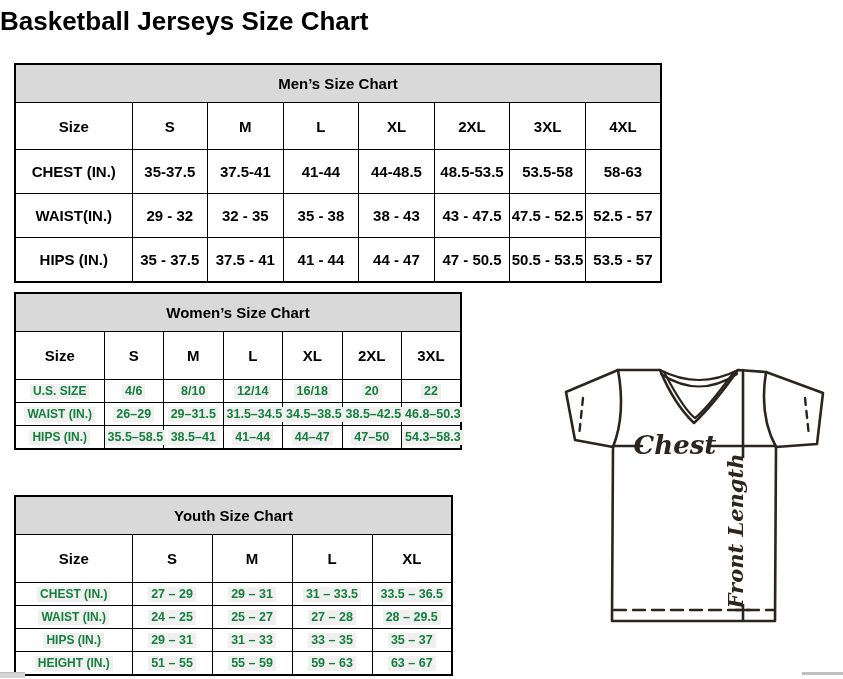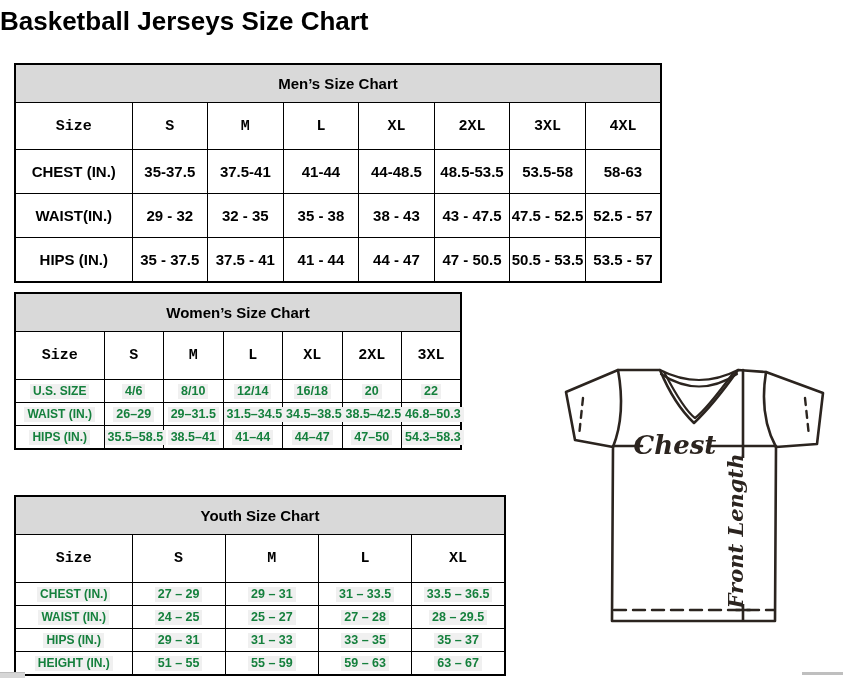--- a/index.html
+++ b/index.html
@@ -13,27 +13,27 @@
   }
   table.size-table{
     position:absolute;border-collapse:collapse;table-layout:fixed;
     background:#fff;border:2px solid #000;
   }
   table.size-table th,table.size-table td{
     border:1px solid #000;text-align:center;vertical-align:middle;
     padding:0;color:#000;font-weight:bold;white-space:nowrap;
   }
   tr.band-row th{background:#d9d9d9;font-size:15px;height:37px;}
-  tr.size-row th{font-size:15px;font-family:Liberation Mono, monospace;}
+  tr.size-row th{font-size:15px;}
   #mens-table{left:14px;top:63px;width:648px;}
   #mens-table tr.size-row th{height:46px;}
   #mens-table tr.data-row th,#mens-table tr.data-row td{height:43px;font-size:15px;}
   #womens-table{left:14px;top:292px;width:448px;}
   #womens-table tr.size-row th{height:47px;}
-  #youth-table{left:14px;top:495px;width:492px;}
+  #youth-table{left:14px;top:495px;width:439px;}
   #youth-table tr.size-row th{height:47px;}
   .small-rows tr.data-row th,.small-rows tr.data-row td{height:22px;font-size:12.5px;color:#15803d;}
   .small-rows tr.data-row th{font-size:12px;}
   span.hl{background:#f0f0f0;padding:0 3px;display:inline-block;line-height:15px;}
   .jersey-wrap{position:absolute;left:556px;top:366px;width:274px;height:260px;}
   .scroll-frag{position:absolute;background:#cfcfcf;}
   #scroll-frag-left{left:0;top:672px;width:25px;height:5px;background:#d6d6d6;border-top:1px solid #bdbdbd;}
   #scroll-frag-right{left:802px;top:672px;width:41px;height:3px;background:#bfbfbf;}
 </style>
 </head>

